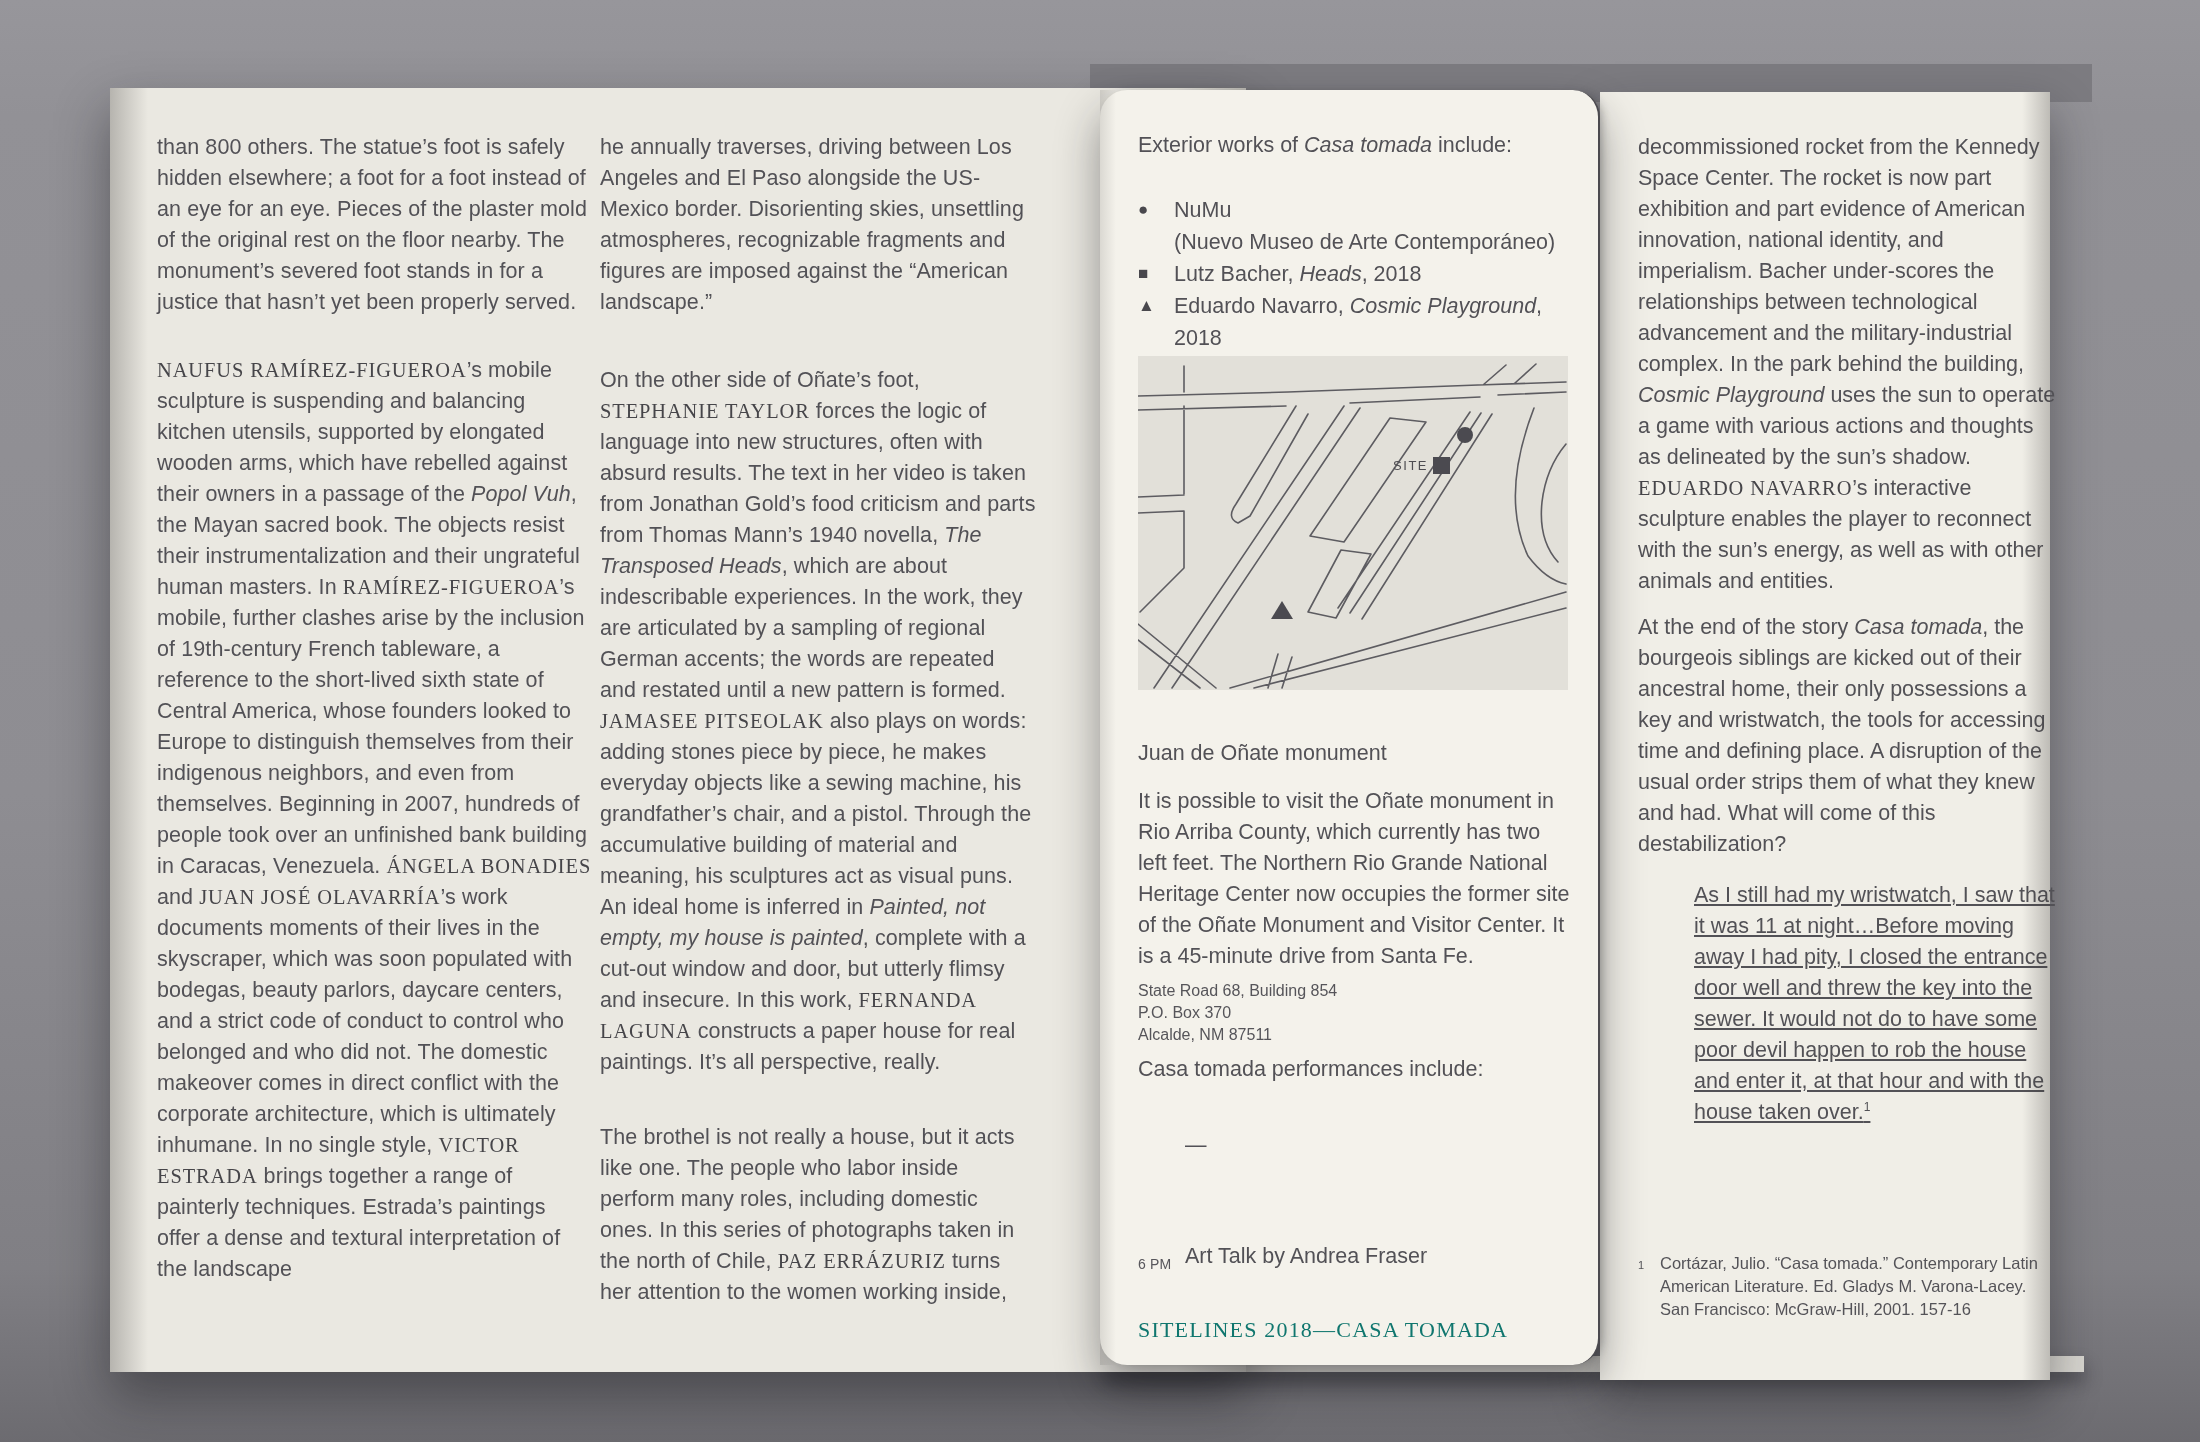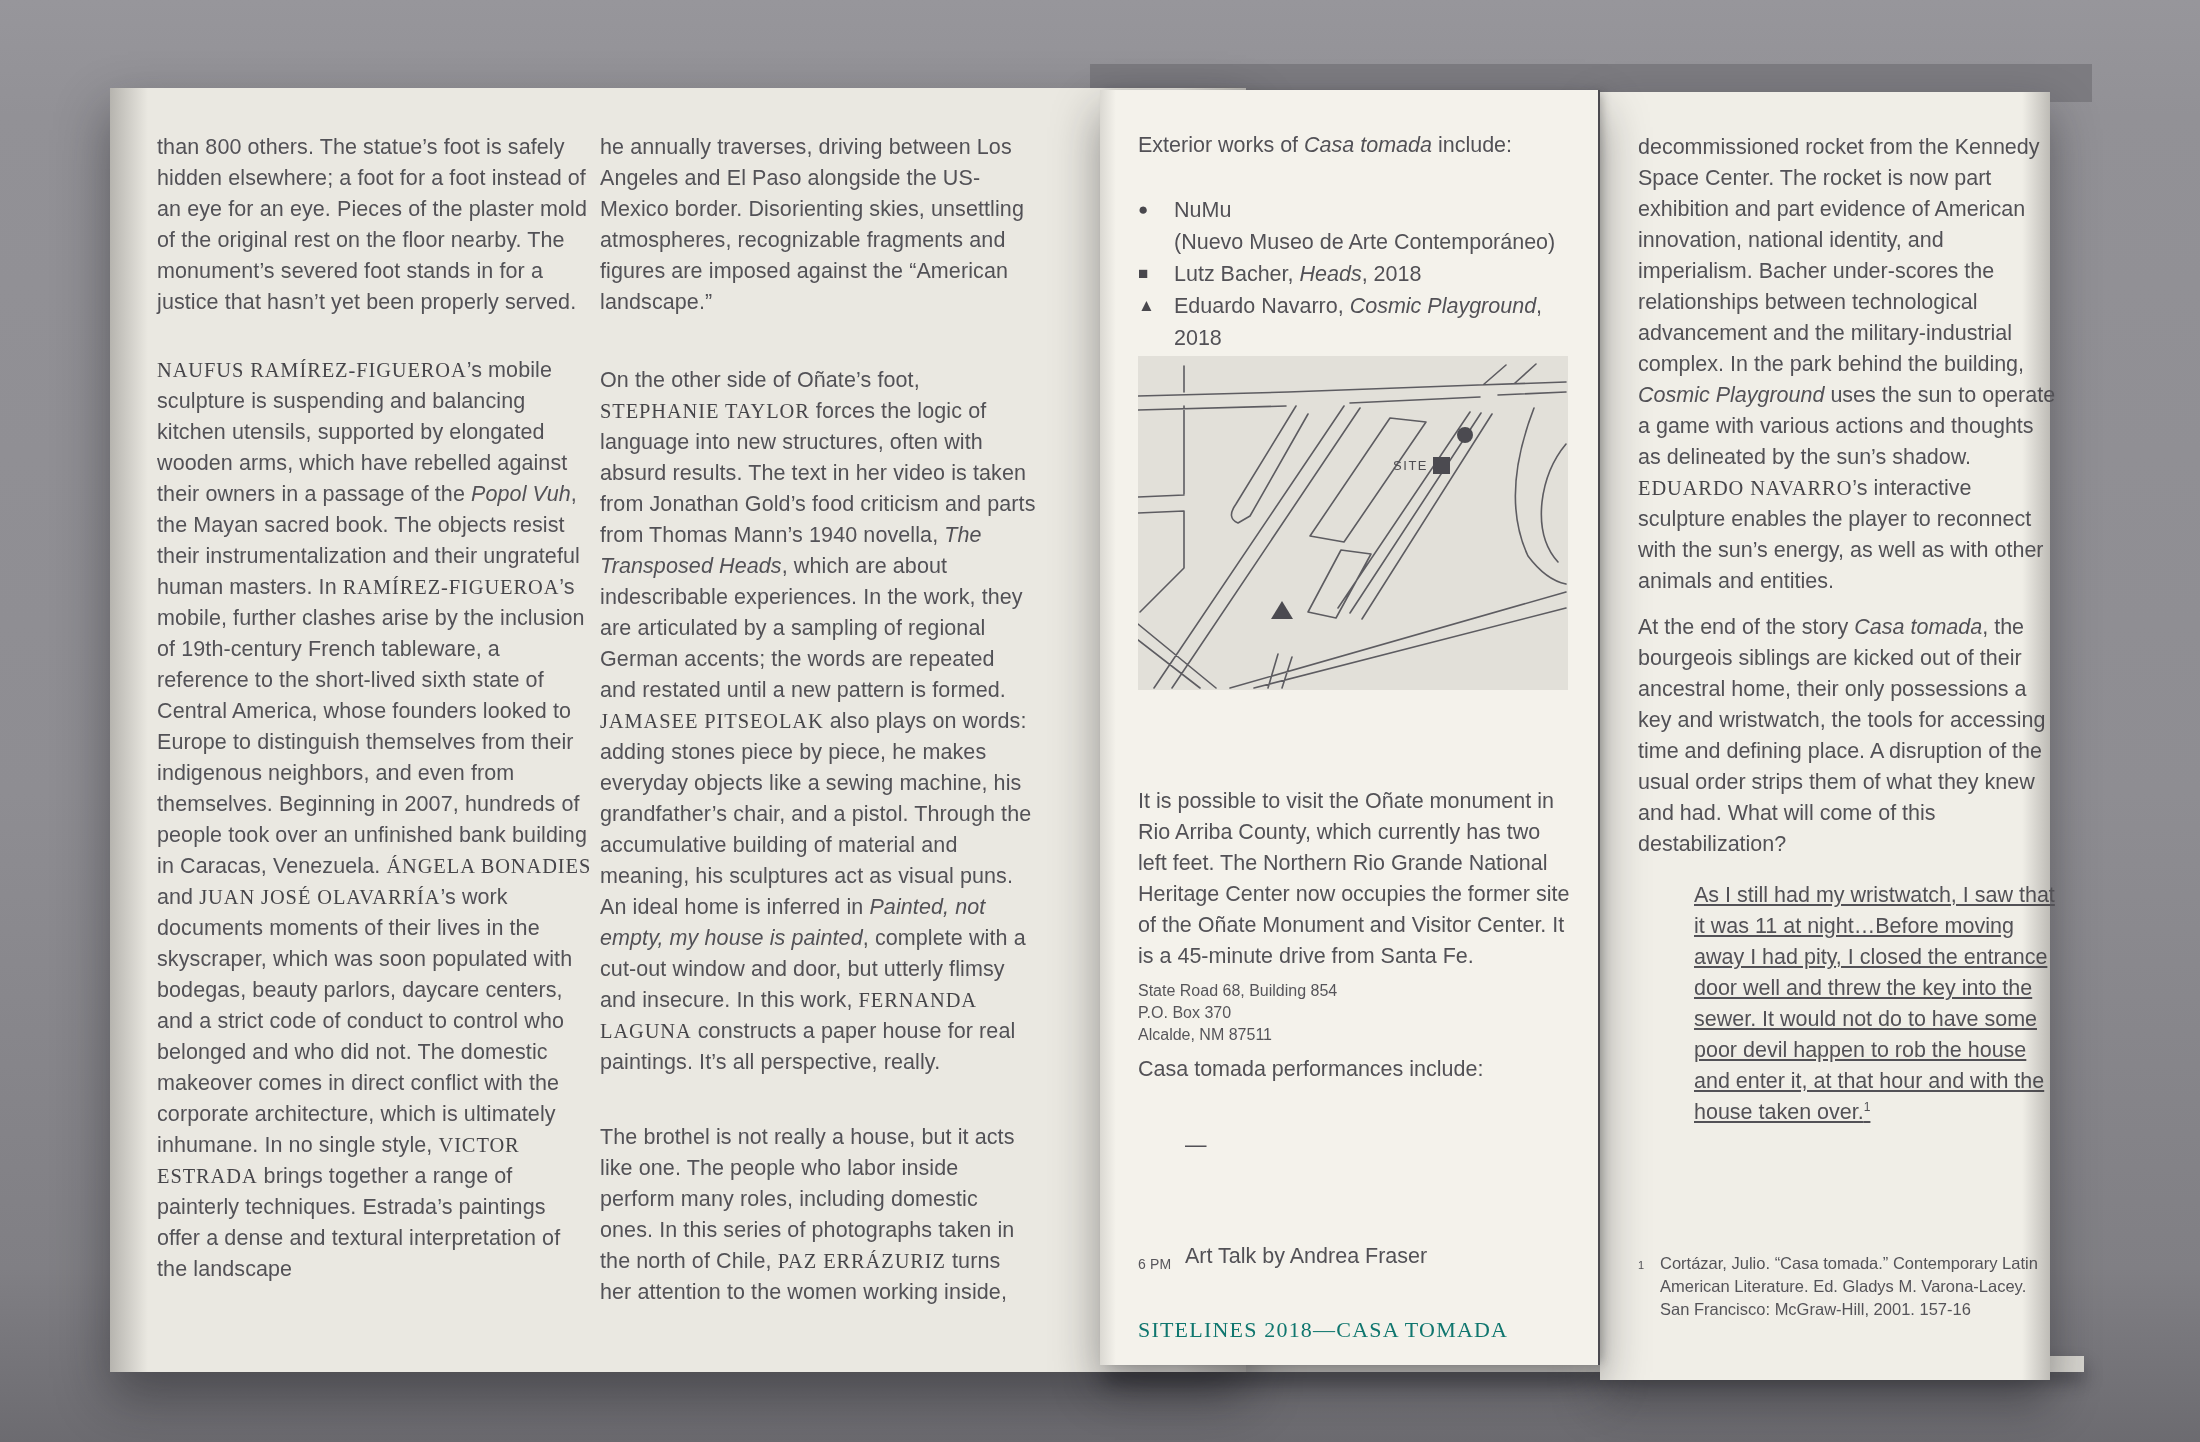--- a/index.html
+++ b/index.html
@@ -11,21 +11,21 @@
     box-shadow:0 10px 18px rgba(25,25,30,.45);}
   .page{position:absolute;}
   .page-left{left:110px;top:88px;width:1136px;height:1284px;background:#eae8e1;
     box-shadow:0 24px 50px rgba(22,22,26,.45);}
   .page-left::before{content:"";position:absolute;left:0;top:0;bottom:0;width:38px;
     background:linear-gradient(90deg,rgba(62,60,58,.30),rgba(62,60,58,0));}
   .page-left::after{content:"";position:absolute;right:0;top:0;bottom:0;width:70px;
     background:linear-gradient(270deg,rgba(50,48,46,.22),rgba(50,48,46,0));}
   .insert-card{left:1100px;top:90px;width:498px;height:1275px;background:#f4f2eb;z-index:3;
     border-right:2px solid #4b4a4f;
-    box-shadow:5px 0 9px -3px rgba(40,40,44,.30),0 22px 44px rgba(22,22,26,.42);}
+    box-shadow:5px 0 9px -3px rgba(40,40,44,.30),0 22px 44px rgba(22,22,26,.42);border-radius:27px;}
   .insert-card::before{content:"";position:absolute;left:0;top:0;bottom:0;width:16px;
     background:linear-gradient(90deg,rgba(62,60,58,.14),rgba(62,60,58,0));}
   .page-right{left:1600px;top:92px;width:450px;height:1288px;background:#f0eee7;z-index:2;
     box-shadow:0 22px 44px rgba(22,22,26,.42);}
   .page-right::after{content:"";position:absolute;right:0;top:0;bottom:0;width:28px;
     background:linear-gradient(270deg,rgba(58,56,54,.28),rgba(58,56,54,0));}
 
   .col{position:absolute;width:436px;font-size:21.5px;line-height:31px;letter-spacing:.1px;}
   .col p{margin:0;}
   .col1{left:47px;top:44px;}
@@ -126,20 +126,21 @@
         M396,52 Q362,140 390,200 Q408,224 428,228
         M428,88 Q408,112 404,146 Q400,184 420,206
         M92,332 L428,236 M116,332 L428,252
         M140,298 L130,332 M154,301 L144,332"></path>
       <circle class="mk" cx="327" cy="79" r="8"></circle>
       <rect class="mk" x="295" y="101" width="17" height="17"></rect>
       <polygon class="mk" points="144,245 155,263 133,263"></polygon>
       <text x="290" y="114" text-anchor="end">SITE</text>
     </svg>
 
+    <div class="card-el monument-h">Juan de Oñate monument</div>
     <div class="card-el monument-p">It is possible to visit the Oñate monument in Rio Arriba County, which currently has two left feet. The Northern Rio Grande National Heritage Center now occupies the former site of the Oñate Monument and Visitor Center. It is a 45-minute drive from Santa Fe.</div>
 
     <div class="card-el address">
       <div>State Road 68, Building 854</div>
       <div>P.O. Box 370</div>
       <div>Alcalde, NM 87511</div>
     </div>
 
     <div class="card-el perf-h">Casa tomada performances include:</div>
     <div class="card-el dash-line">—</div>

